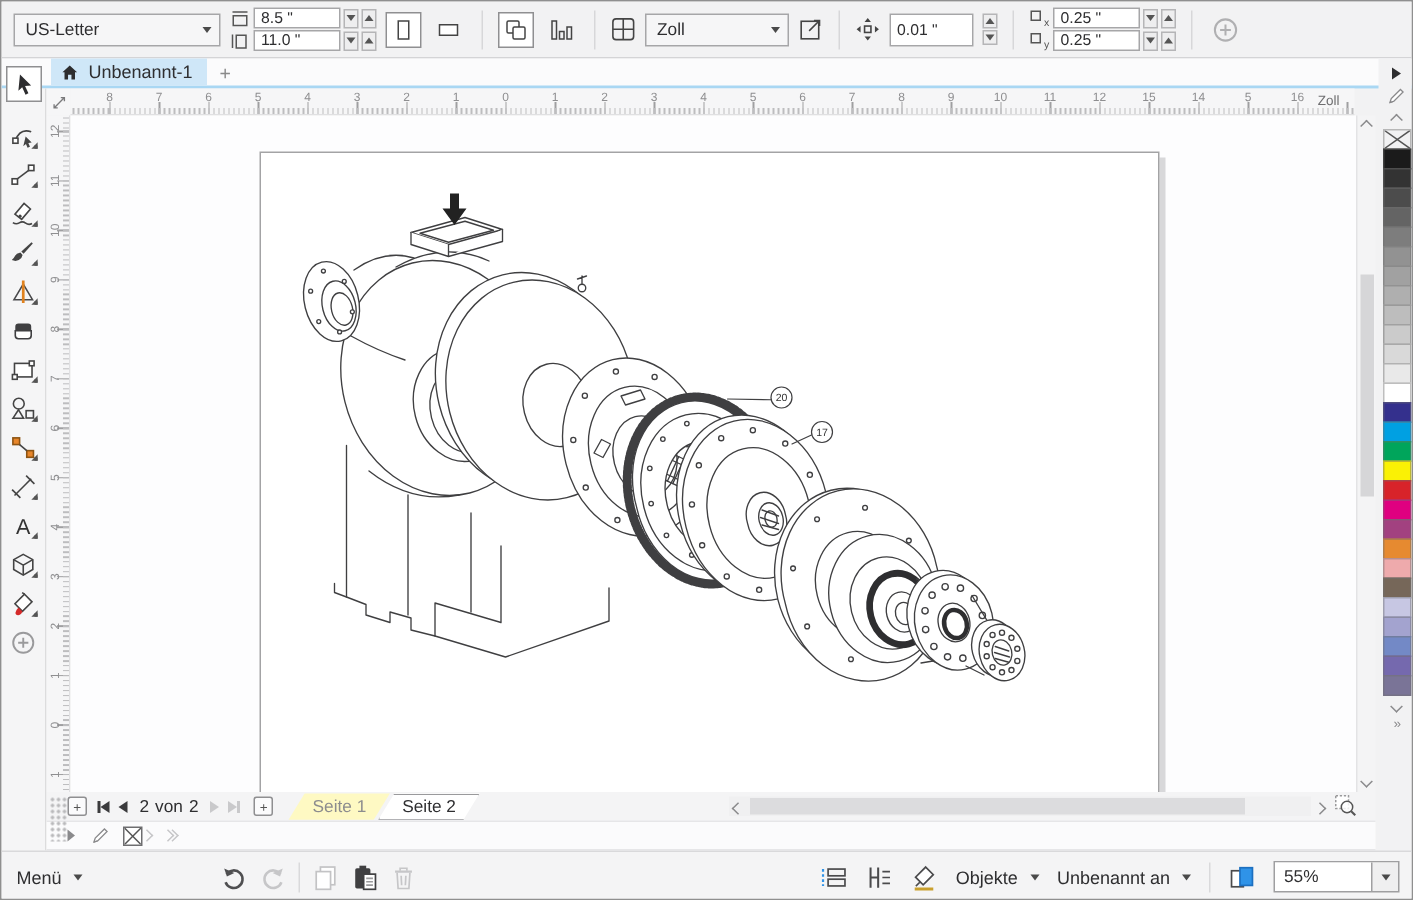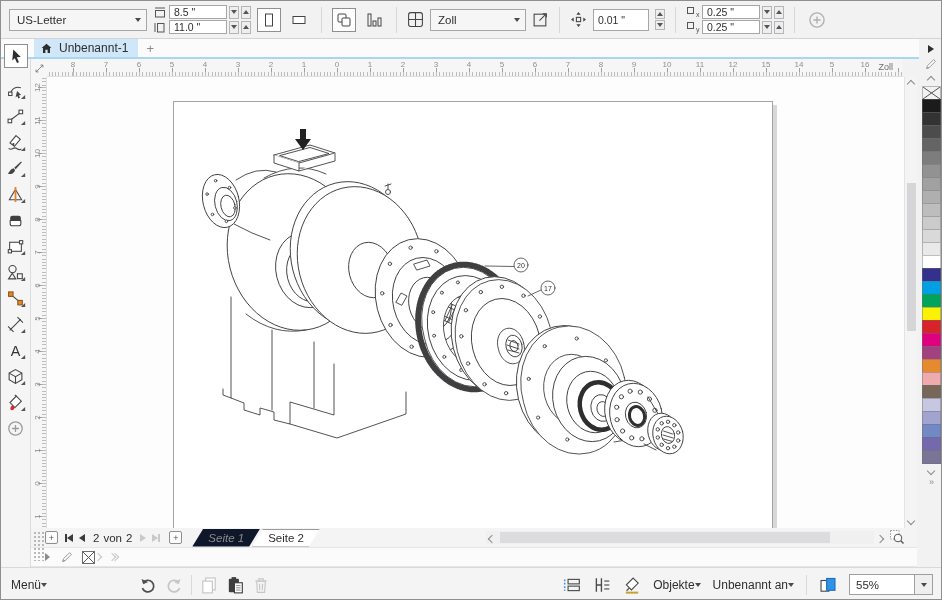--- a/index.html
+++ b/index.html
@@ -62,21 +62,21 @@
   .pgbtn{width:13px;height:13px;border:1px solid #8f8f91;border-radius:2px;display:flex;align-items:center;justify-content:center;
          font-size:9px;color:#555;background:#fbfbfc;margin-right:4px;box-sizing:border-box;}
   .tri{width:0;height:0;border-top:4px solid transparent;border-bottom:4px solid transparent;}
   .tri.left{border-right:6px solid #3a3a3c;} .tri.right{border-left:6px solid #c9c9cb;}
   .navbtn{display:flex;align-items:center;margin:0 3px;}
   .navbtn .bar{width:2px;height:8px;background:#3a3a3c;}
   .navbtn .bar.dis{background:#c9c9cb;}
   #pagecount{margin:0 5px;color:#2e2e30;display:flex;gap:4px;}
   .ptab{height:18px;display:flex;align-items:center;padding:0 16px;font-size:11.5px;margin-left:-8px;
         clip-path:polygon(11px 0,100% 0,calc(100% - 11px) 100%,0 100%);}
-  .ptab.inactive{background:#0f172a;color:#8c8c8e;font-style:italic;}
+  .ptab.inactive{background:#fef9c3;color:#8c8c8e;}
   .ptab.active{background:#fff;color:#2e2e30;box-shadow:inset 0 0 0 1px #9a9a9c;}
   #hscroll{position:absolute;left:455px;top:3px;width:388px;height:13px;background:#f0f0f1;}
   #hthumb{position:absolute;left:14px;top:1px;width:330px;height:11px;background:#dcdcde;}
   #hs-left{position:absolute;left:458px;top:8px;} #hs-right{position:absolute;left:846px;top:8px;}
   #panzoom{position:absolute;left:858px;top:1px;}
   
   #hintrow{left:30px;top:546px;width:886px;height:20px;background:#fbfbfc;border-top:1px solid #e6e6e8;border-bottom:1px solid #e6e6e8;
            display:flex;align-items:center;box-sizing:border-box;padding:0 10px 0 14px;}
   #hint-text{flex:1;text-align:center;font-style:italic;font-size:11.5px;color:#b5b5b7;}
   .flytri{width:0;height:0;border-top:4px solid transparent;border-bottom:4px solid transparent;border-left:5px solid #8a8a8c;}
@@ -85,21 +85,21 @@
   
   #palette{left:918px;top:38px;width:24px;height:528px;background:#f2f2f3;display:flex;flex-direction:column;align-items:center;box-sizing:border-box;}
   .swatch{width:19px;height:14px;box-sizing:border-box;border:1px solid rgba(110,110,110,.45);margin-top:-1px;position:relative;}
   #pal-fly{margin-top:6px;width:0;height:0;border-top:4px solid transparent;border-bottom:4px solid transparent;border-left:6px solid #2d2d2f;}
   #pal-up{margin:6px 0 4px 0;} #pal-down{margin:4px 0 3px 0;}
   #pal-more{font-size:9px;color:#8a8a8c;letter-spacing:-1px;}
   
   #statusbar{left:0;top:566px;width:942px;height:34px;background:#f4f4f5;border-top:1px solid #d9d9db;
              display:flex;align-items:center;box-sizing:border-box;padding:0 10px;font-size:12px;}
   .sb-group{display:flex;align-items:center;gap:10px;}
-  .sb-label{display:flex;align-items:center;gap:0;}
+  .sb-label{display:flex;align-items:center;gap:8px;}
   #zoombox{display:flex;align-items:stretch;height:21px;border:1px solid #9f9fa1;box-sizing:border-box;}
   #zoomval{width:58px;background:#fff;display:flex;align-items:center;padding-left:6px;font-size:11.5px;}
   #zoomdrop{width:17px;background:#efeff0;border-left:1px solid #9f9fa1;display:flex;align-items:center;justify-content:center;}
   #dots{left:32px;top:530px;width:12px;height:30px;background-image:radial-gradient(#b9b9bb 1px,transparent 1.2px);background-size:4px 4px;}
   svg{display:block;}
   svg text{font-family:"Liberation Sans",sans-serif;}
 </style>
 </head>
 <body>
 

